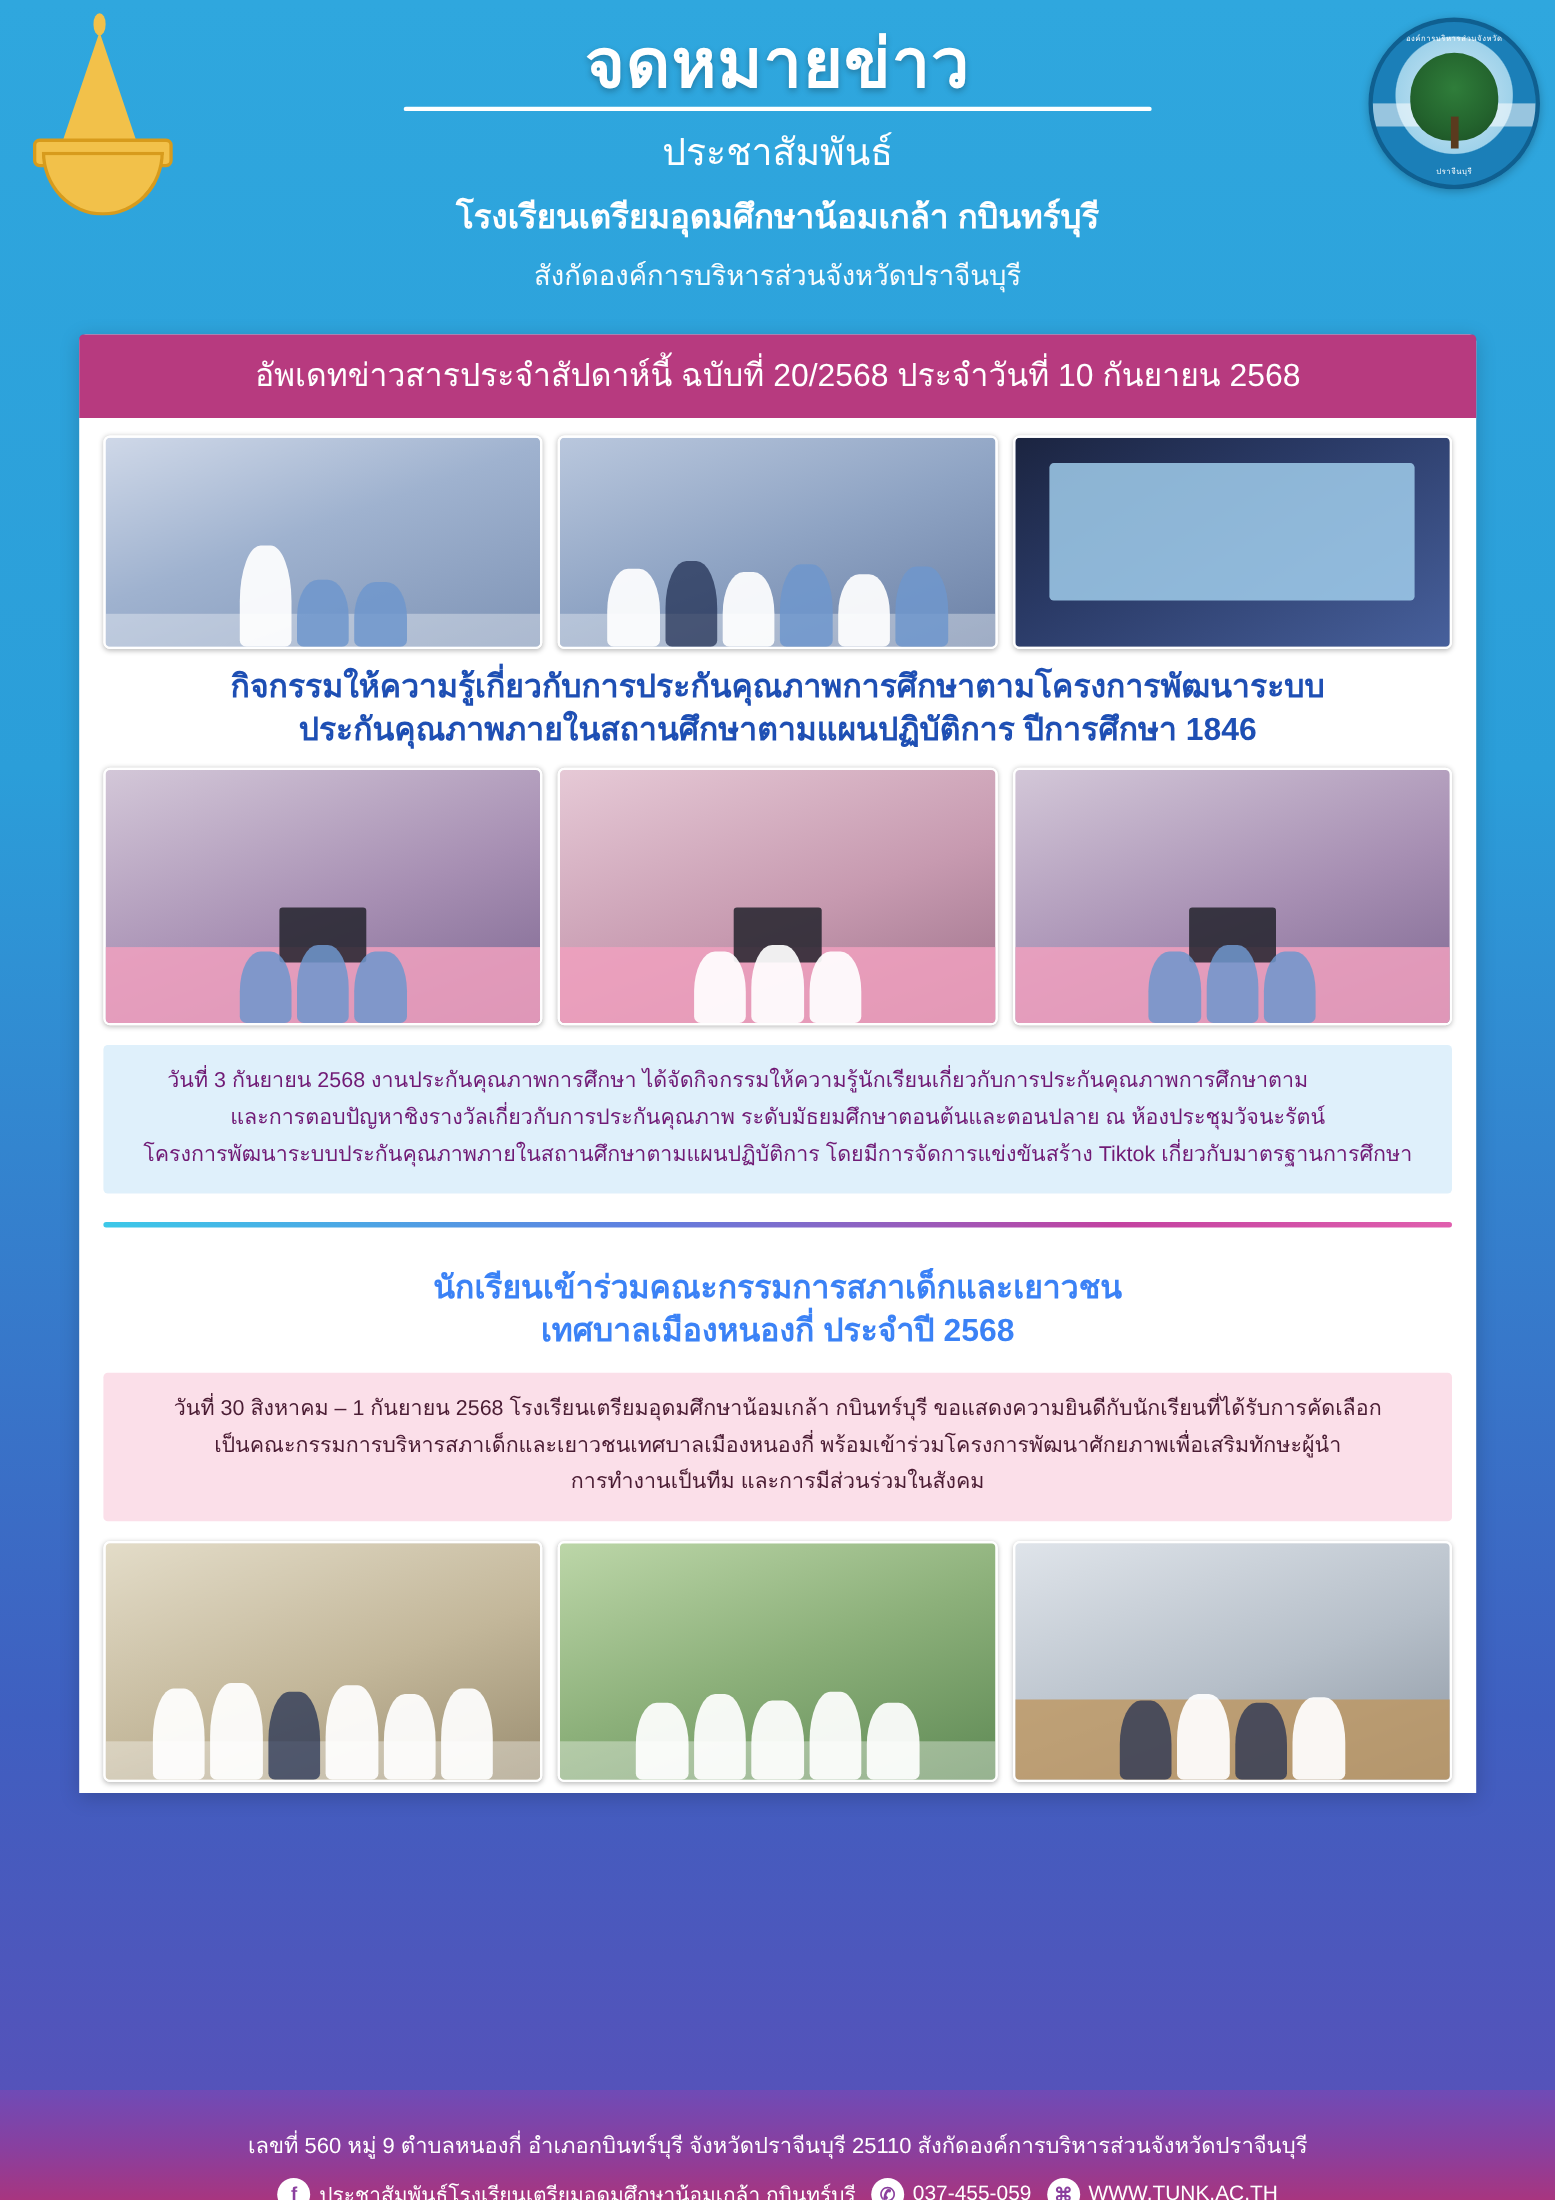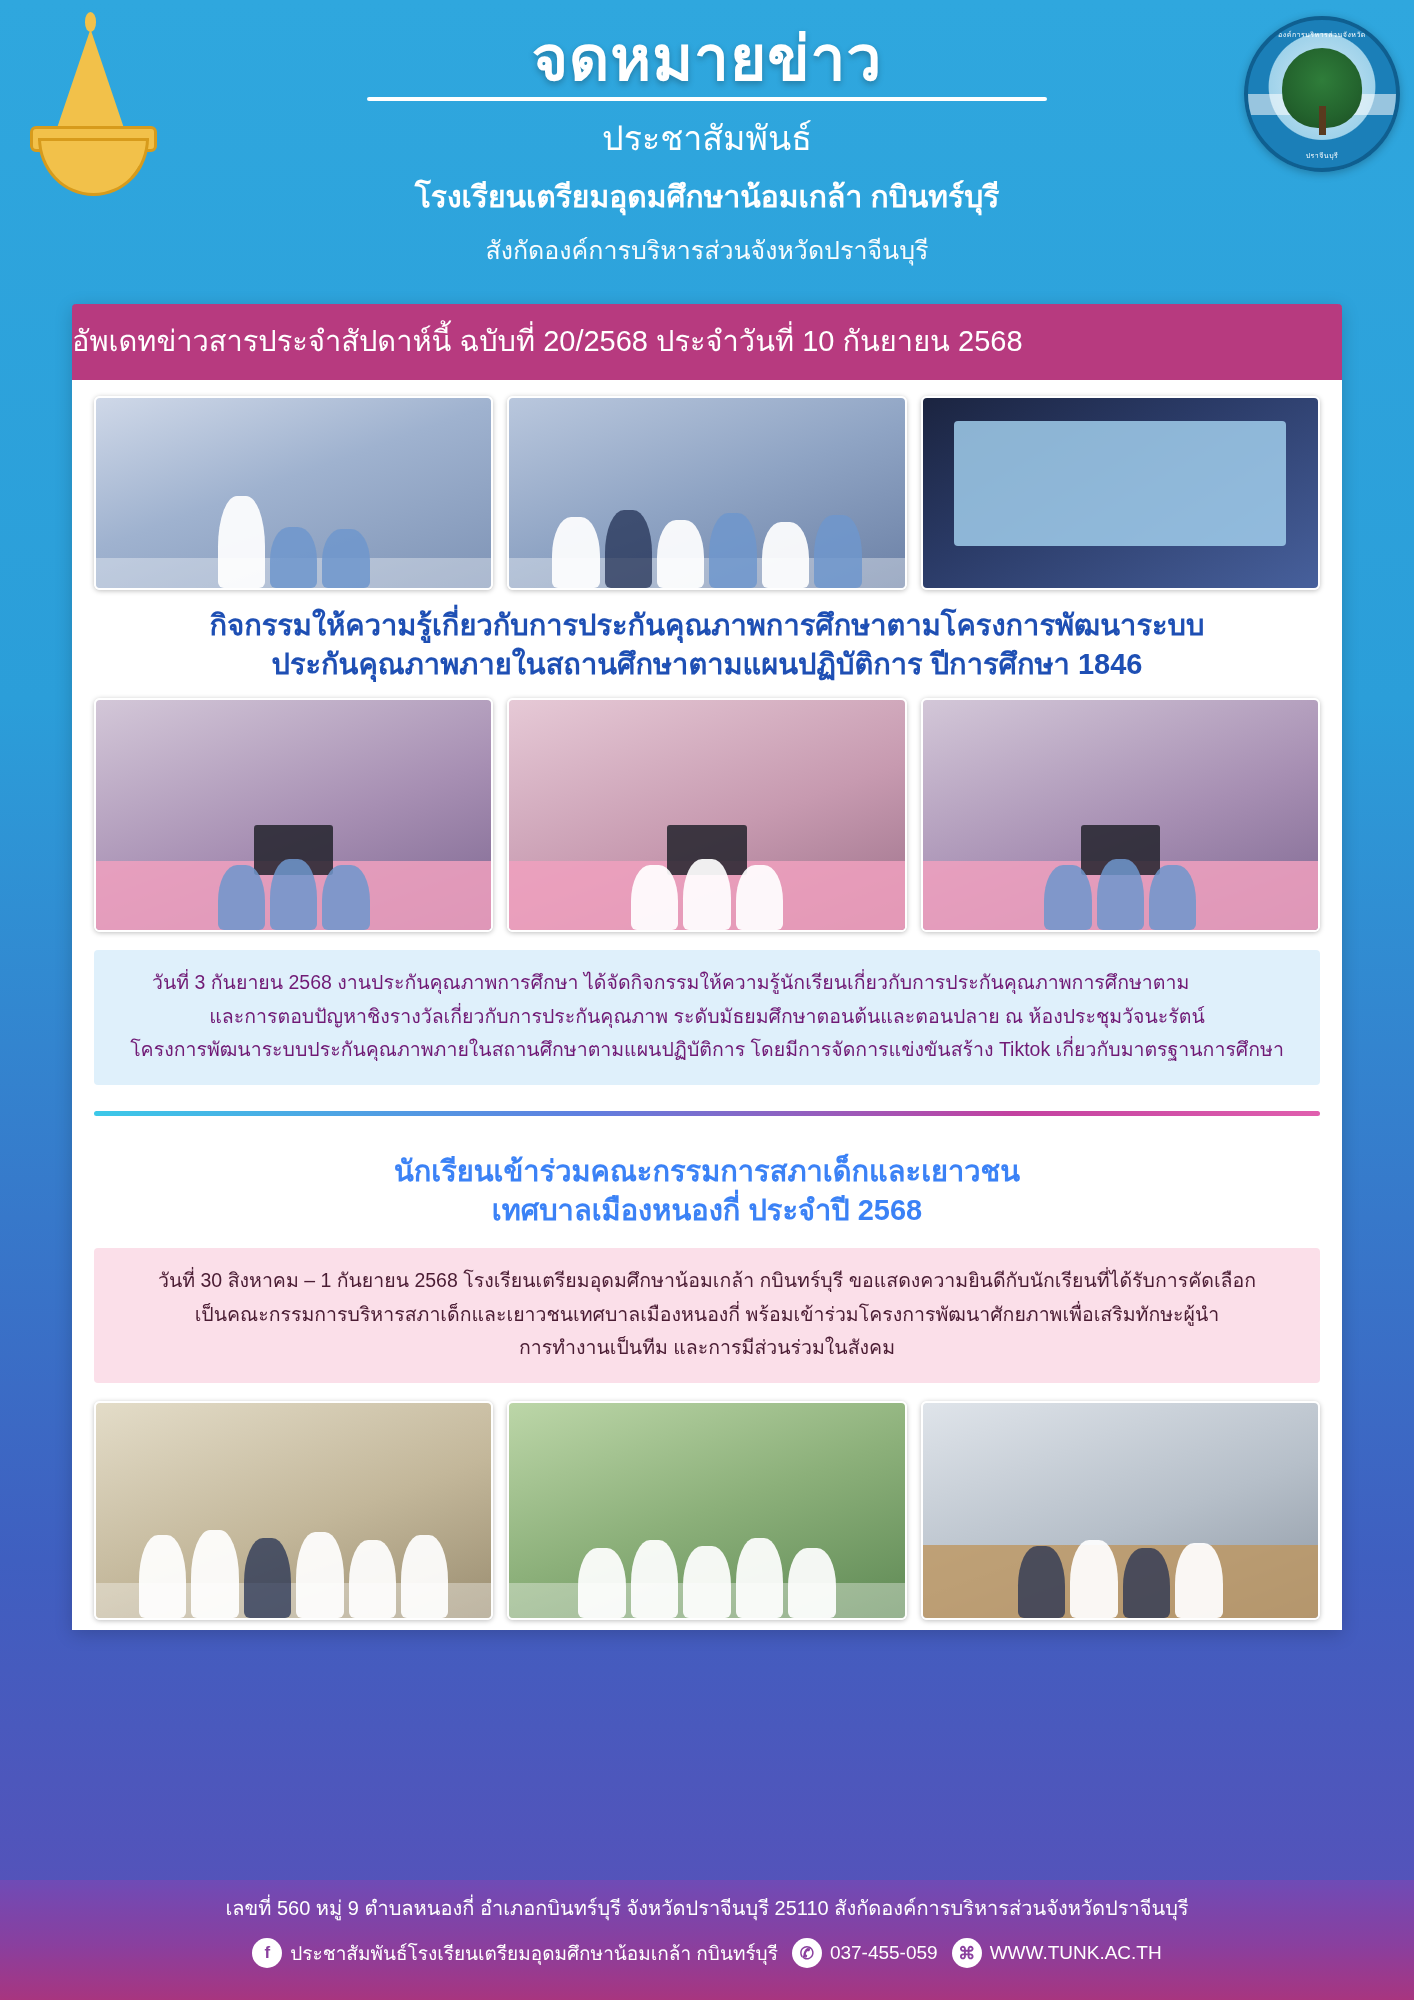--- a/index.html
+++ b/index.html
@@ -49,20 +49,21 @@
     margin:8px 72px 0 72px;
     background:#ffffff;
     border-radius:6px 6px 0 0;
     padding-bottom:10px;
     box-shadow:0 4px 18px rgba(0,0,0,.18);
   }
   .banner{
     background:#b73a7f;
     color:#fff;
     font-size:29px;
+    text-align:center;
     padding:14px 0 16px 0;
     border-radius:4px 4px 0 0;
   }
   .inner{padding:16px 22px 0 22px;}
 
   
   .photo-row{
     display:flex;
     gap:14px;
     justify-content:space-between;
@@ -133,25 +134,25 @@
     background:linear-gradient(90deg,#3cc8e8 0%,#5f7fe0 40%,#c341a0 75%,#e05fae 100%);
     border-radius:3px;
   }
 
   .headline.pinkish{color:#3b82f6;margin-top:36px;}
 
   
   .footer{
     position:absolute;
     left:0;right:0;bottom:0;
-    height:120px;
+    height:100px;
     background:linear-gradient(180deg,#6f4bb6 0%,#8a3f9e 55%,#a8357f 100%);
     color:#fff;
     text-align:center;
-    padding-top:12px;
+    padding-top:34px;
     box-sizing:border-box;
   }
   .footer .addr{font-size:20px;}
   .footer .contacts{
     margin-top:14px;
     display:flex;align-items:center;justify-content:center;gap:14px;
     font-size:19px;
   }
   .cicon{
     width:30px;height:30px;border-radius:50%;

